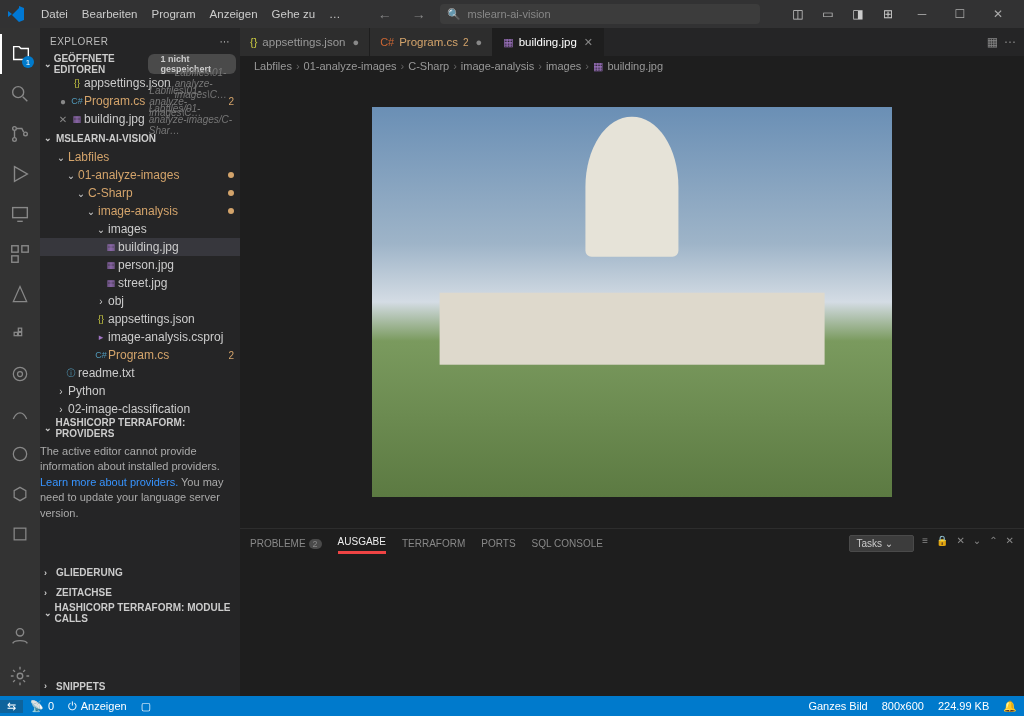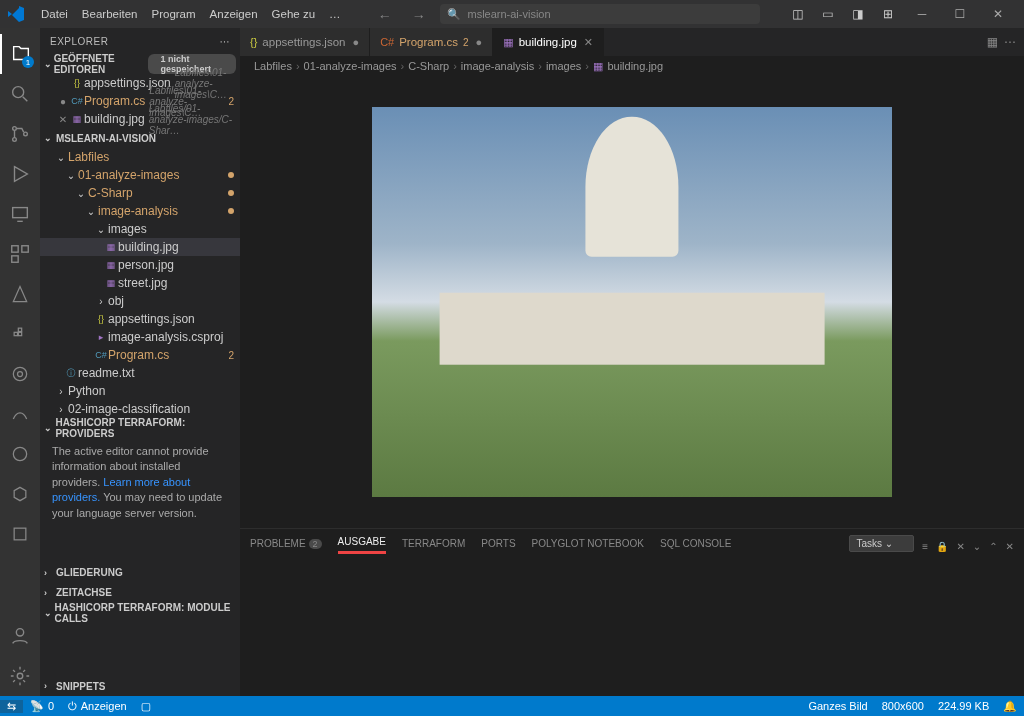--- a/index.html
+++ b/index.html
@@ -26,42 +26,42 @@
 .badge2 { background: #4a4a4a; color: #ccc; border-radius: 6px; padding: 0 13px; font-size: 9px; margin-left: 4px; }
 .tree { font-size: 12px; }
 .trow { height: 18px; display: flex; align-items: center; cursor: pointer; padding-right: 6px; position: relative; }
 .trow.sel { background: #37373d; }
 .trow .ic { width: 14px; display: inline-flex; justify-content: center; font-size: 10px; }
 .trow .lbl { white-space: nowrap; overflow: hidden; text-overflow: ellipsis; }
 .trow .meta { color: #777; font-size: 10px; font-style: italic; margin-left: 4px; overflow: hidden; text-overflow: ellipsis; flex: 1; }
 .trow .dot { width: 6px; height: 6px; border-radius: 50%; background: #d4a46b; margin-left: auto; }
 .trow .num { margin-left: auto; color: #d4a46b; font-size: 10px; }
 .orange { color: #d4a46b; }
-.sectxt { padding: 6px 12px; font-size: 11px; color: #aaa; line-height: 1.4; }
+.sectxt { padding: 6px 0; font-size: 11px; color: #aaa; line-height: 1.4; }
 .sectxt a { color: #3794ff; text-decoration: none; }
 .editor { flex: 1; display: flex; flex-direction: column; background: #1e1e1e; min-width: 0; }
 .tabs { height: 28px; background: #252526; display: flex; align-items: stretch; }
 .tab { display: flex; align-items: center; padding: 0 10px; gap: 5px; background: #2d2d2d; border-right: 1px solid #1e1e1e; color: #999; cursor: pointer; font-size: 11.5px; }
 .tab.active { background: #1e1e1e; color: #fff; }
 .tab .fic { font-size: 11px; }
 .tab .cls { font-size: 11px; color: #888; margin-left: 2px; }
 .tabright { margin-left: auto; display: flex; align-items: center; gap: 6px; padding-right: 8px; color: #888; }
 .bcrumb { height: 20px; display: flex; align-items: center; padding: 0 14px; gap: 4px; color: #999; font-size: 11px; }
 .bcrumb .sep { color: #666; }
 .imgview { flex: 1; display: flex; align-items: center; justify-content: center; background: #1e1e1e; overflow: hidden; }
 .imgframe { width: 520px; height: 390px; background: linear-gradient(to bottom, #6a8fb5 0%, #9eb4c8 35%, #d4dce4 50%, #7a9a5e 60%, #5c7a42 100%); position: relative; }
 .capitol { position: absolute; left: 50%; top: 44%; transform: translate(-50%,-52%); width: 74%; height: 46%; }
 .dome { position: absolute; left: 50%; top: -38%; transform: translateX(-50%); width: 24%; height: 78%; background: #e6e3d8; border-radius: 50% 50% 6px 6px; }
 .base { position: absolute; bottom: 0; left: 0; width: 100%; height: 40%; background: #ded9cc; }
 .panel { height: 168px; background: #1e1e1e; border-top: 1px solid #2d2d2d; display: flex; flex-direction: column; }
 .ptabs { height: 28px; display: flex; align-items: center; padding: 0 10px; gap: 16px; font-size: 10px; color: #888; }
 .ptab { cursor: pointer; padding: 4px 0; }
 .ptab.active { color: #eee; border-bottom: 3px solid #ef4444; }
 .ptab .cnt { background: #4a4a4a; border-radius: 7px; padding: 0 4px; margin-left: 3px; font-size: 9px; }
-.pright { margin-left: auto; display: flex; align-items: flex-end; gap: 8px; }
+.pright { margin-left: auto; display: flex; align-items: flex-start; gap: 8px; }
 .tasksel { background: #3c3c3c; border: 1px solid #4a4a4a; color: #ccc; font-size: 10px; padding: 2px 20px 2px 6px; border-radius: 2px; }
 .statusbar { height: 20px; background: #007acc; display: flex; align-items: center; font-size: 11px; color: #fff; }
 .sbitem { padding: 0 7px; display: flex; align-items: center; gap: 4px; cursor: pointer; }
 .sbright { margin-left: auto; display: flex; }
 svg { display: block; }
 </style>
 </head>
 <body>
 
 <div class="titlebar">
@@ -370,21 +370,20 @@
             <div class="base"></div>
           </div>
       </div>
     </div>
     <div class="panel">
       <div class="ptabs" id="ptabs">
           <span class="ptab">PROBLEME<span class="cnt">2</span></span>
           <span class="ptab active">AUSGABE</span>
           <span class="ptab">TERRAFORM</span>
           <span class="ptab">PORTS</span>
-          <span class="ptab">POLYGLOT NOTEBOOK</span>
           <span class="ptab">SQL CONSOLE</span>
           <div class="pright">
             <div class="tasksel">Tasks  ⌄</div>
             <span style="color: rgb(136, 136, 136); cursor: pointer;">≡</span>
             <span style="color: rgb(136, 136, 136); cursor: pointer;">🔒</span>
             <span style="color: rgb(136, 136, 136); cursor: pointer;">✕</span>
             <span style="color: rgb(136, 136, 136); cursor: pointer;">⌄</span>
             <span style="color: rgb(136, 136, 136); cursor: pointer;">⌃</span>
             <span style="color: rgb(136, 136, 136); cursor: pointer;">✕</span>
           </div>

